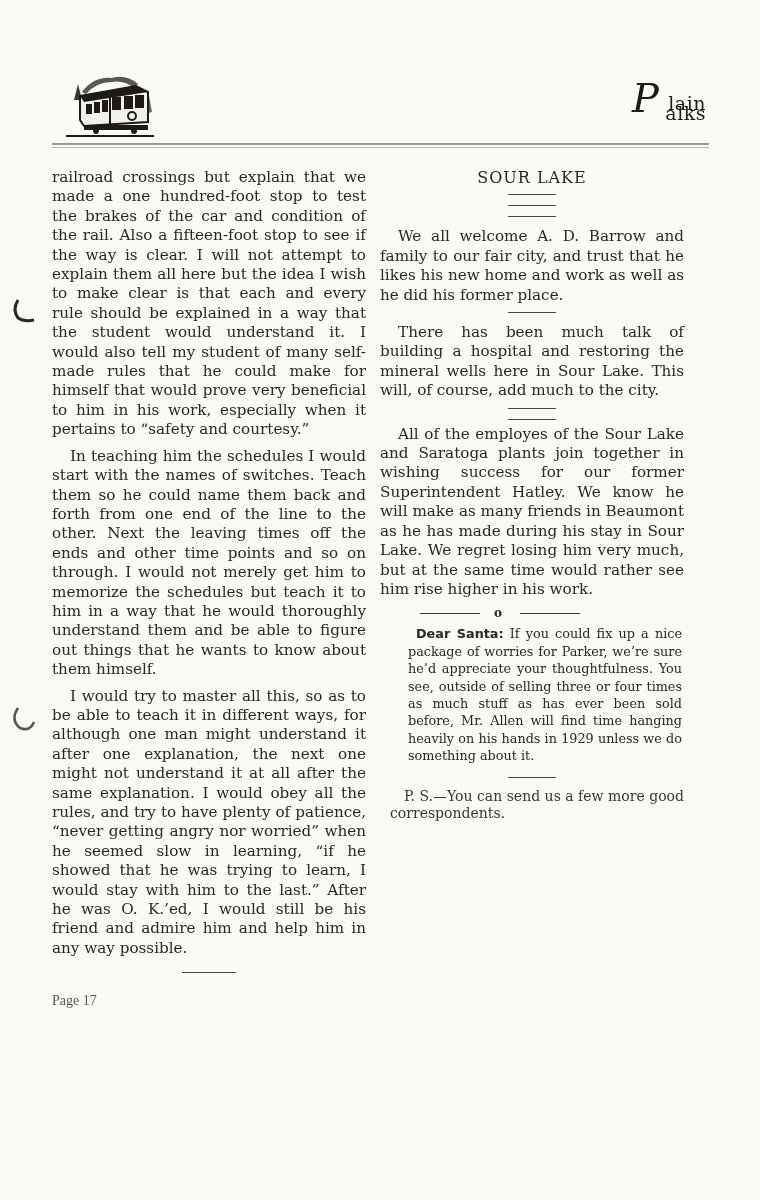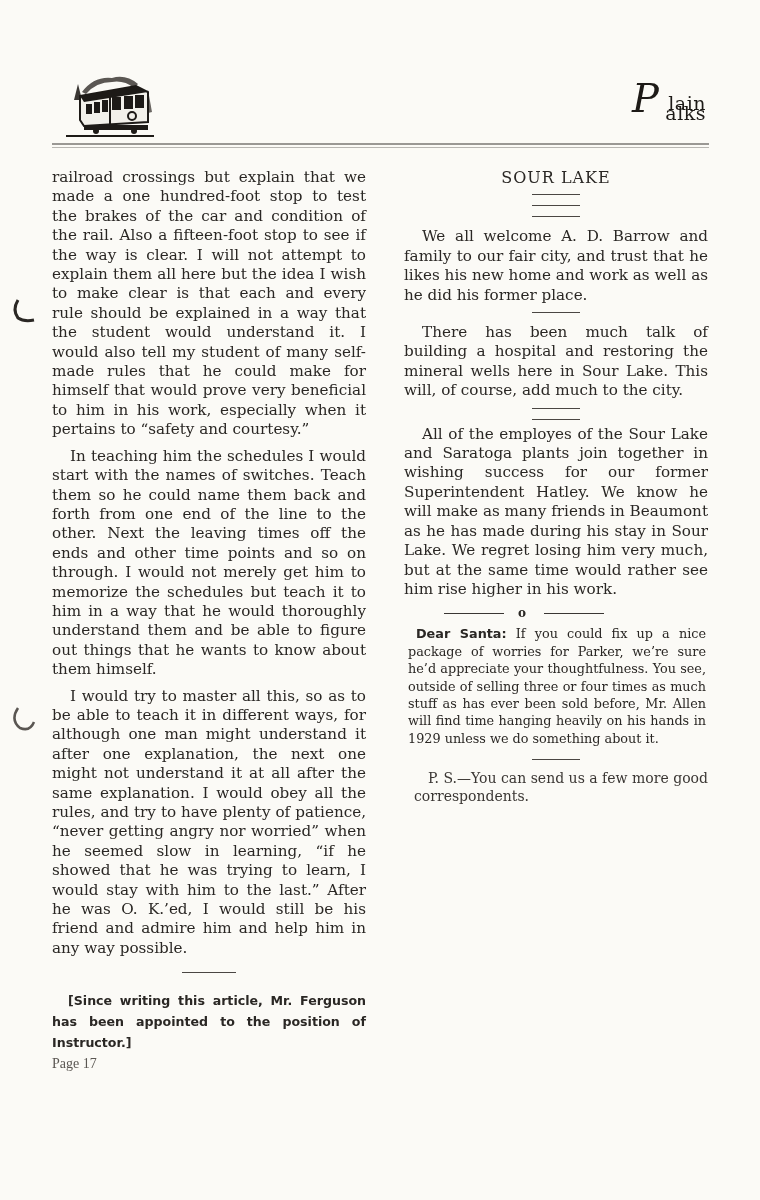--- a/index.html
+++ b/index.html
@@ -28,41 +28,41 @@
   .rule-top {
     position: absolute; left: 52px; top: 143px; width: 657px; height: 5px;
     border-top: 2px solid #9a9894; border-bottom: 1px solid #b8b6b2;
     box-sizing: border-box;
   }
 
   
   .col { position: absolute; font-size: 15.2px; line-height: 19.4px; text-align: justify; }
   .col p { margin: 0; text-indent: 18px; }
   .col-left { left: 52px; top: 168px; width: 314px; }
-  .col-right { left: 404px; top: 168px; width: 304px; }
+  .col-right { left: 380px; top: 168px; width: 304px; }
 
   .spacer-s { height: 7px; }
 
   .section-title {
     text-align: center; font-size: 16px; letter-spacing: 1px; margin: 0 0 6px 0; text-indent: 0;
   }
   .divider { width: 48px; height: 0; border-top: 1.5px solid #4a4643; margin: 7px auto 10px auto; }
   .divider.tight { margin: 2px auto 5px auto; }
   .divider.short { width: 54px; margin: 14px auto 18px auto; }
 
   .note {
     font-family: "DejaVu Sans", "Liberation Sans", sans-serif;
     font-weight: bold; font-size: 12.6px; line-height: 20.8px; text-align: justify;
   }
   .note p { text-indent: 16px; }
   .page-num {
     font-family: "Liberation Serif", serif; font-size: 14px; color: #5a5652; 
   }
 
-  .santa { font-size: 12.8px; line-height: 17.4px; margin-left: 4px; margin-right: 2px; }
+  .santa { font-size: 12.8px; line-height: 17.4px; margin-left: 28px; margin-right: 2px; }
   .santa p { text-indent: 8px; }
   .santa b { font-family: "DejaVu Sans", sans-serif; font-weight: bold; }
   .orn {
     position: relative; width: 160px; height: 12px; margin: 8px auto 6px 40px;
   }
   .orn .ln { position: absolute; top: 6px; height: 0; border-top: 1.5px solid #3a3633; width: 60px; }
   .orn .ln.l { left: 0; } .orn .ln.r { right: 0; }
   .orn .o { position: absolute; left: 74px; top: -3px; font-size: 12px; font-weight: bold; }
 
   .ps { font-size: 14px; line-height: 17.4px; margin-left: 10px; color: #3a3633; }
@@ -106,23 +106,20 @@
   </div>
   <div class="rule-top"></div>
 
   <div class="col col-left">
     <p style="text-indent:0">railroad crossings but explain that we made a one hundred-foot stop to test the brakes of the car and condition of the rail. Also a fifteen-foot stop to see if the way is clear. I will not attempt to explain them all here but the idea I wish to make clear is that each and every rule should be explained in a way that the student would understand it. I would also tell my student of many self-made rules that he could make for himself that would prove very beneficial to him in his work, especially when it pertains to “safety and courtesy.”</p>
     <div class="spacer-s"></div>
     <p>In teaching him the schedules I would start with the names of switches. Teach them so he could name them back and forth from one end of the line to the other. Next the leaving times off the ends and other time points and so on through. I would not merely get him to memorize the schedules but teach it to him in a way that he would thoroughly understand them and be able to figure out things that he wants to know about them himself.</p>
     <div class="spacer-s"></div>
     <p>I would try to master all this, so as to be able to teach it in different ways, for although one man might understand it after one explanation, the next one might not understand it at all after the same explanation. I would obey all the rules, and try to have plenty of patience, “never getting angry nor worried” when he seemed slow in learning, “if he showed that he was trying to learn, I would stay with him to the last.” After he was O. K.’ed, I would still be his friend and admire him and help him in any way possible.</p>
     <div class="divider short"></div>
-    <div class="note">
-      <p>[Since writing this article, Mr. Ferguson has been appointed to the position of Instructor.]</p>
-    </div>
     <div class="page-num">Page 17</div>
   </div>
 
   <div class="col col-right">
     <div class="section-title">SOUR LAKE</div>
     <div class="divider"></div>
     <div class="divider"></div>
     <div class="divider"></div>
     <p>We all welcome A. D. Barrow and family to our fair city, and trust that he likes his new home and work as well as he did his former place.</p>
     <div class="divider"></div>

